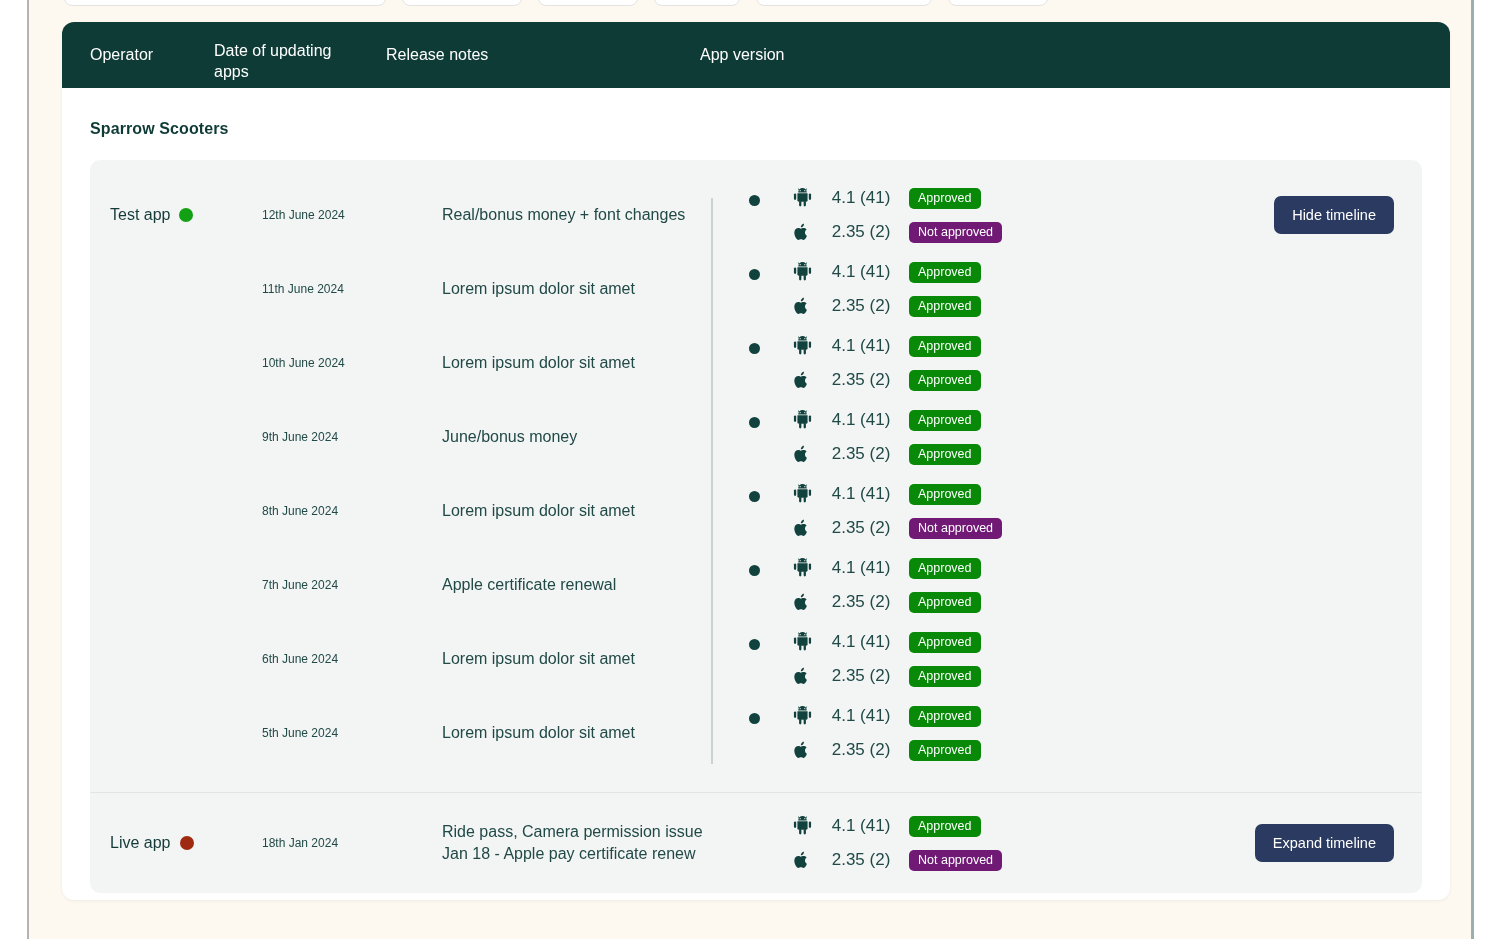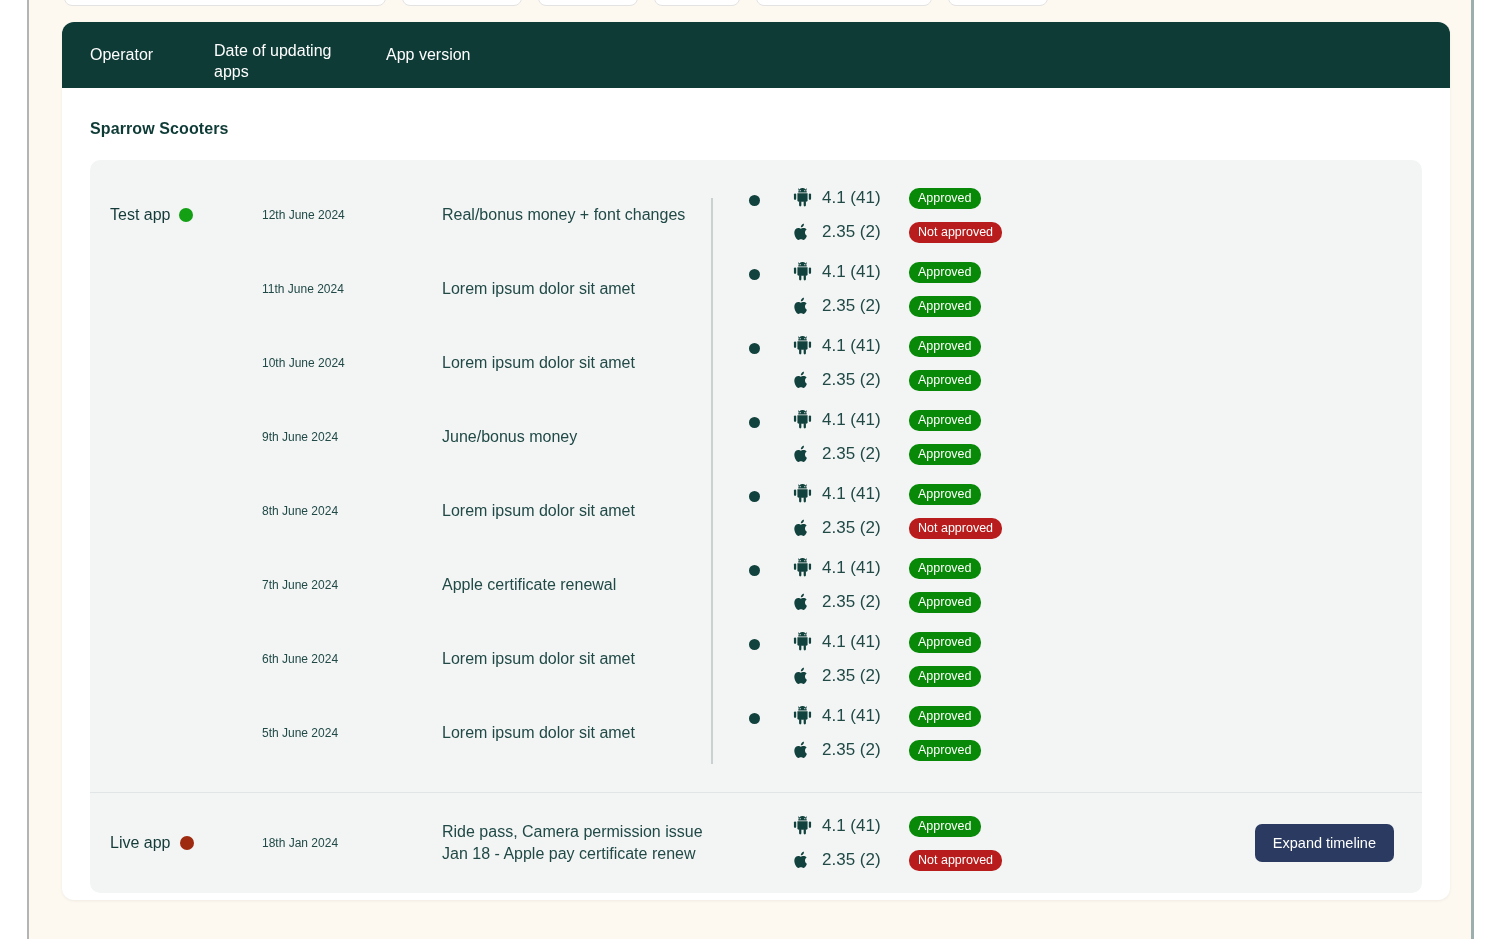--- a/index.html
+++ b/index.html
@@ -170,30 +170,31 @@
   .ver-line {
     display: flex;
     align-items: center;
     gap: 9px;
     height: 34px;
   }
   .ver-text {
     font-size: 17px;
     color: #214a47;
     min-width: 78px;
+    text-align: center;
   }
   .badge {
     font-size: 12.5px;
     color: #ffffff;
     padding: 3px 9px 4px 9px;
-    border-radius: 10px;
+    border-radius: 5px;
     white-space: nowrap;
   }
   .badge.approved     { background: #088a08; }
-  .badge.not-approved { background: #b91c1c; }
+  .badge.not-approved { background: #701a75; }
 
   
   .plat-icon { width: 21px; height: 22px; display: block; }
 
   .c-action {
     width: 200px;
     display: flex;
     justify-content: flex-end;
     padding-right: 28px;
   }
@@ -236,20 +237,21 @@
     <div class="filter-box" style="width: 86px;"></div>
     <div class="filter-box" style="width: 176px;"></div>
     <div class="filter-box" style="width: 100px;"></div>
   </div>
 
 <div class="card">
 
   <div class="thead">
     <div class="th th-operator">Operator</div>
     <div class="th th-date">Date of updating apps</div>
+    <div class="th th-notes">Release notes</div>
     <div class="th th-version">App version</div>
   </div>
 
   <div class="group-title">Sparrow Scooters</div>
 
   <div class="panel">
 
     <div class="timeline-block">
       <div class="tl-line"></div>
       <div id="test-rows">
@@ -279,20 +281,23 @@
                 <span class="badge approved">Approved</span>
               </div>
               <div class="ver-line">
                 <span class="plat-icon"><svg viewBox="0 0 24 24" width="19" height="22" fill="#12423d">
                     <path d="M16.4 12.6c0-2.5 2-3.7 2.1-3.8-1.1-1.7-2.9-1.9-3.6-1.9-1.5-.2-3 .9-3.8.9-.8 0-2-.9-3.3-.8-1.7 0-3.2 1-4.1 2.5-1.7 3-.4 7.5 1.3 10 .8 1.2 1.8 2.5 3.1 2.5 1.2 0 1.7-.8 3.2-.8s1.9.8 3.2.8c1.3 0 2.2-1.2 3-2.4.9-1.4 1.3-2.8 1.3-2.9-.1 0-2.4-1-2.4-3.7z"></path>
                     <path d="M14.1 4.8c.7-.8 1.1-2 1-3.2-1 0-2.2.7-2.9 1.5-.6.7-1.2 1.9-1 3 1.1.1 2.2-.6 2.9-1.3z"></path>
                   </svg></span>
                 <span class="ver-text">2.35 (2)</span>
                 <span class="badge not-approved">Not approved</span>
               </div>
+            </div>
+            <div class="c-action">
+              <button class="tl-btn">Hide timeline</button>
             </div>
           </div>
           <div class="row">
             <div class="c-operator"></div>
             <div class="c-date">11th June 2024</div>
             <div class="c-notes">Lorem ipsum dolor sit amet</div>
             <div class="c-version">
               <span class="tl-node"></span>
               <div class="ver-line">
                 <span class="plat-icon"><svg viewBox="0 0 24 24" width="21" height="22" fill="#12423d">

